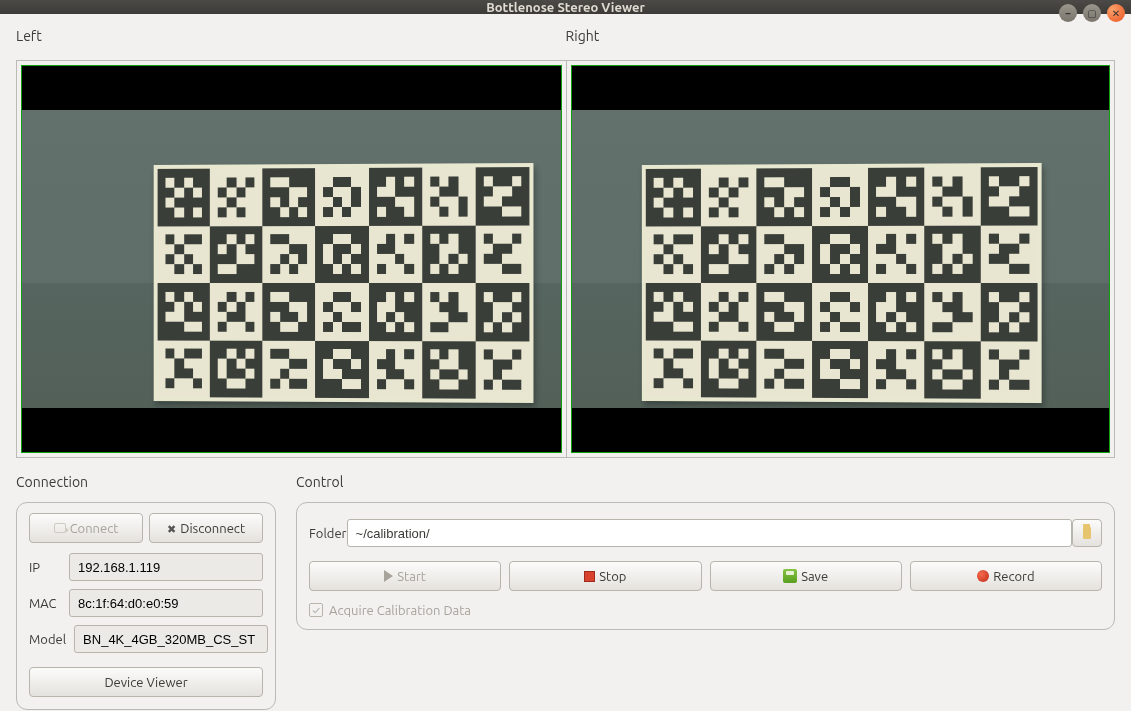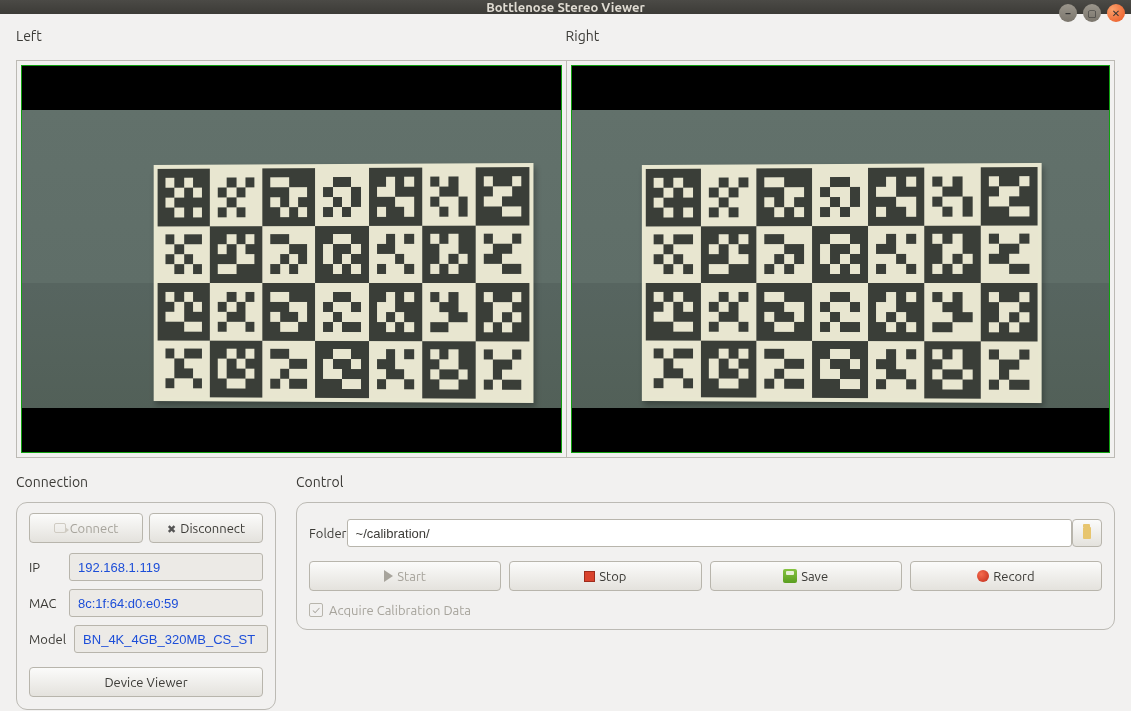--- a/index.html
+++ b/index.html
@@ -138,21 +138,21 @@
   .conn-btns { display: flex; gap: 6px; margin-bottom: 10px; }
   .conn-btns .btn { flex: 1; height: 30px; }
   .field-row { display: flex; align-items: center; gap: 8px; margin-bottom: 8px; }
   .field-row label { width: 46px; font-size: 13px; }
   .textfield {
     flex: 1;
     border: 1px solid #B8B5AC;
     background: #ECEAE6;
     border-radius: 3px;
     padding: 5px 8px;
-    color: #1d4ed8;
+    color: #000000;
     font-size: 13px;
     height: 28px;
   }
   .textfield.enabled {
     background: #FFFFFF;
     color: #3C3B37;
   }
   .device-ctrl {
     width: 100%;
     height: 30px;

